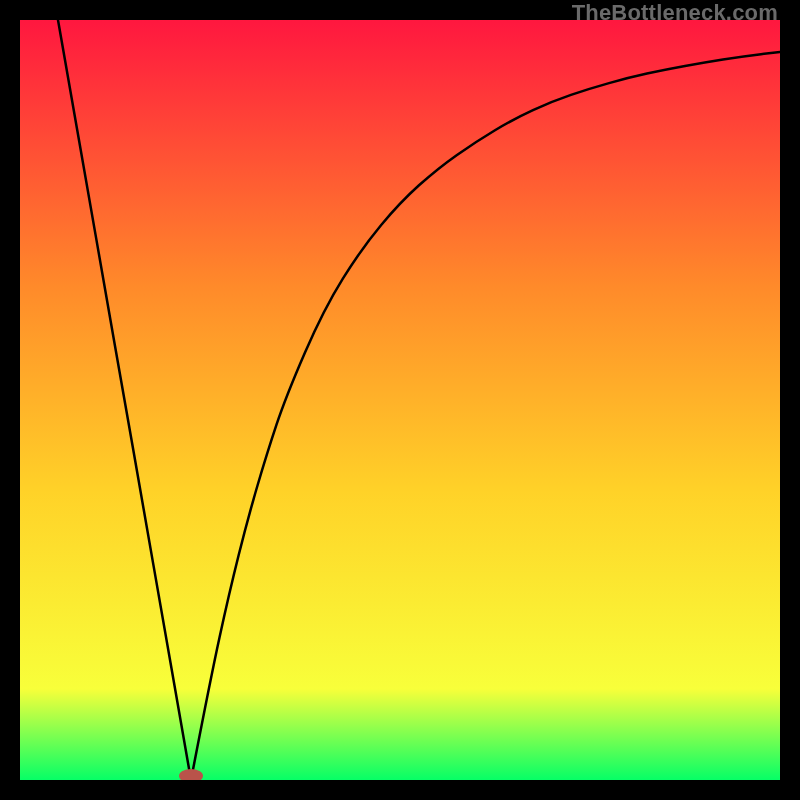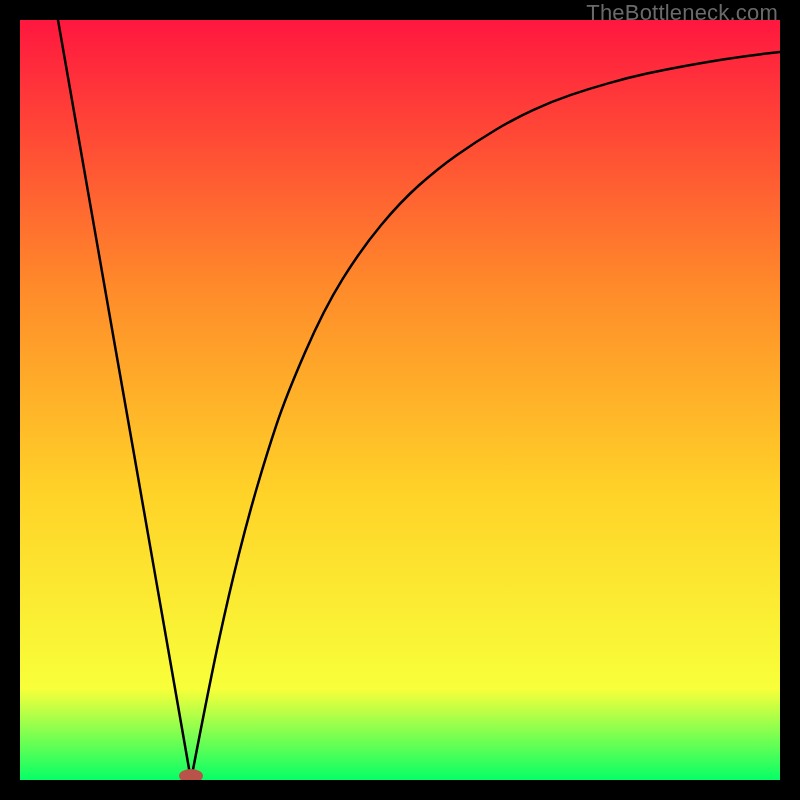--- a/index.html
+++ b/index.html
@@ -27,21 +27,21 @@
     height: 760px;
     display: block;
   }
   .watermark {
     position: absolute;
     top: 0px;
     right: 22px;
     color: #6a6a6a;
     font-size: 22px;
     letter-spacing: 0.2px;
-    font-weight: 400;
+    font-weight: 700;
     user-select: none;
   }
 </style>
 </head>
 <body>
 
 <div class="frame">
   <svg id="plot-svg" viewBox="0 0 760 760">
     <defs>
       <linearGradient id="bg-grad" x1="0" y1="0" x2="0" y2="1">

